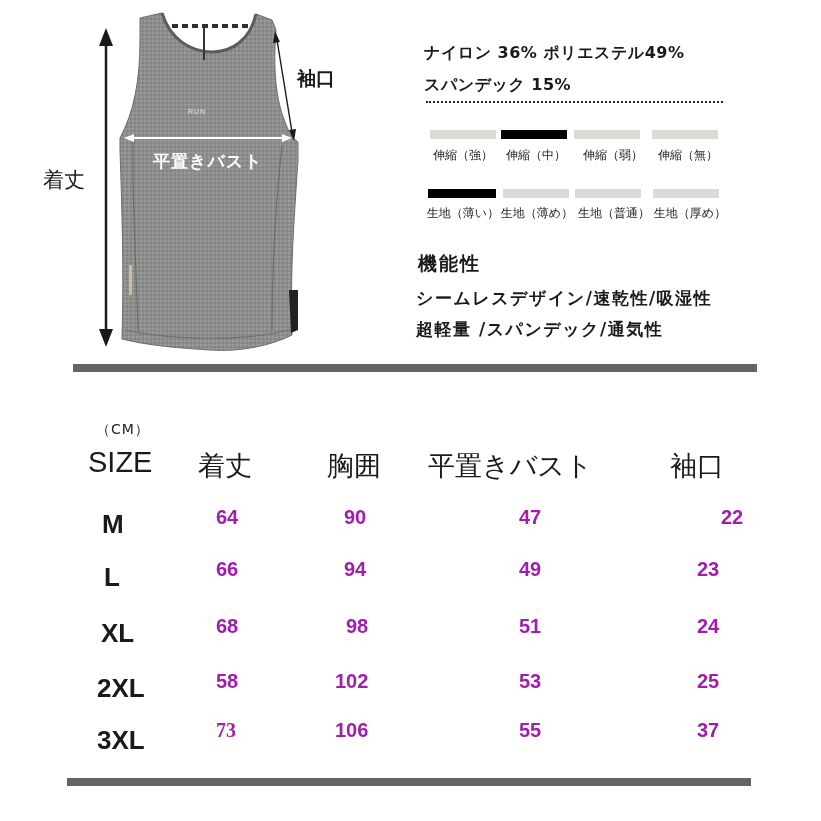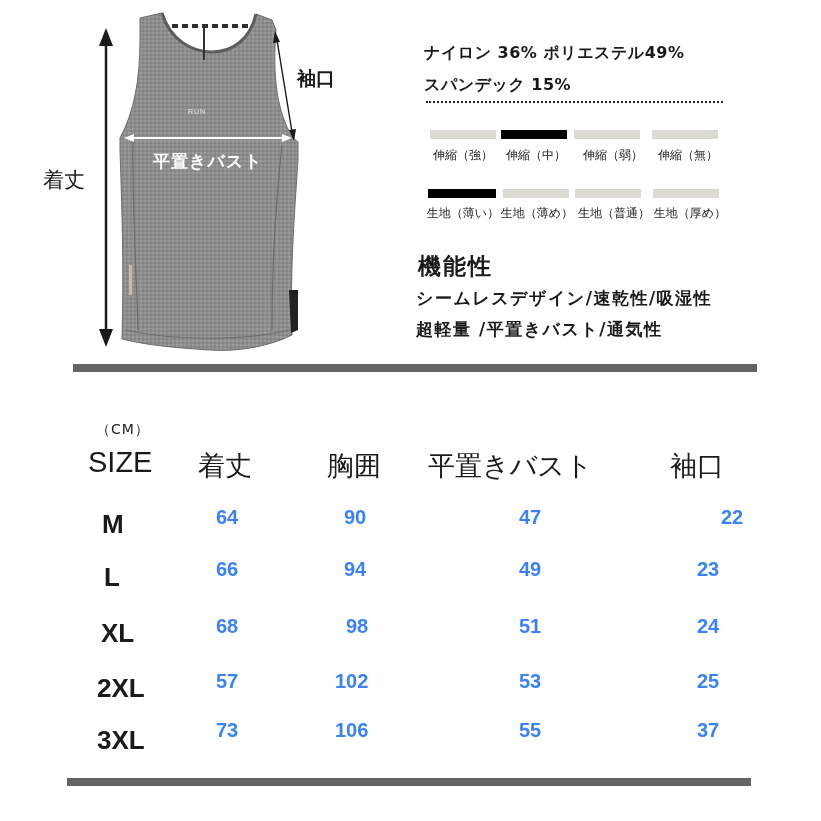--- a/index.html
+++ b/index.html
@@ -15,30 +15,30 @@
 
   
   .material-line { font-size:16px; font-weight:bold; letter-spacing:0.5px; white-space:nowrap; }
   .dotted { border-bottom:2px dotted #222; }
 
   
   .scale-bar { position:absolute; width:66px; height:9px; background:#dcdad5; }
   .scale-bar.on { background:#000; }
   .scale-label { position:absolute; width:76px; text-align:center; font-size:12px; color:#222; white-space:nowrap; }
 
-  .features-title { font-size:23px; font-weight:bold; letter-spacing:2px; }
+  .features-title { font-size:19px; font-weight:bold; letter-spacing:2px; }
   .features-line { font-size:17px; font-weight:bold; letter-spacing:1.5px; white-space:nowrap; }
 
   .divider { position:absolute; height:8px; background:#646464; }
 
   
   .unit { font-size:14px; color:#222; letter-spacing:1px; }
   .hdr { font-size:27px; color:#1a1a1a; white-space:nowrap; }
   .size-lbl { font-size:26px; font-weight:bold; color:#1a1a1a; font-family:"Liberation Sans", sans-serif; }
-  .cell { font-size:20px; font-weight:bold; color:#3b82f6; font-family:"Liberation Sans", sans-serif; }
+  .cell { font-size:20px; font-weight:bold; color:#a21caf; font-family:"Liberation Sans", sans-serif; }
 </style>
 </head>
 <body>
 
 <svg id="garment-svg" viewBox="0 0 821 370">
   <defs>
     <pattern id="mesh" width="4" height="4" patternUnits="userSpaceOnUse">
       <rect width="4" height="4" fill="#8e8e8c"></rect>
       <rect width="2" height="2" fill="#9a9a98"></rect>
       <rect x="2" y="2" width="2" height="2" fill="#838381"></rect>
@@ -109,21 +109,21 @@
   <div class="scale-bar" style="left:575px; top:189px;"></div>
   <div class="scale-bar" style="left:653px; top:189px;"></div>
   <div class="scale-label" style="left:425px; top:205px;">生地（薄い）</div>
   <div class="scale-label" style="left:499px; top:205px;">生地（薄め）</div>
   <div class="scale-label" style="left:576px; top:205px;">生地（普通）</div>
   <div class="scale-label" style="left:652px; top:205px;">生地（厚め）</div>
 </div>
 
 <div class="abs features-title" style="left:418px; top:251px;">機能性</div>
 <div class="abs features-line" style="left:416px; top:287px;">シームレスデザイン/速乾性/吸湿性</div>
-<div class="abs features-line" style="left:416px; top:318px;">超軽量 /平置きバスト/通気性</div>
+<div class="abs features-line" style="left:416px; top:318px;">超軽量 /スパンデック/通気性</div>
 
 <div class="divider" style="left:73px; top:364px; width:684px;"></div>
 
 <div>
   <div class="abs unit" style="left:96px; top:421px;">（CM）</div>
 
   <div class="abs hdr" style="left:88px; top:446px; font-family:'Liberation Sans',sans-serif; font-size:29px;">SIZE</div>
   <div class="abs hdr" style="left:198px; top:448px;">着丈</div>
   <div class="abs hdr" style="left:327px; top:448px;">胸囲</div>
   <div class="abs hdr" style="left:428px; top:448px;">平置きバスト</div>
@@ -148,28 +148,28 @@
   <div>
     <div class="abs size-lbl" style="left:101px; top:618px;">XL</div>
     <div class="abs cell" style="left:216px; top:615px;">68</div>
     <div class="abs cell" style="left:346px; top:615px;">98</div>
     <div class="abs cell" style="left:519px; top:615px;">51</div>
     <div class="abs cell" style="left:697px; top:615px;">24</div>
   </div>
 
   <div>
     <div class="abs size-lbl" style="left:97px; top:673px;">2XL</div>
-    <div class="abs cell" style="left:216px; top:670px;">57</div>
+    <div class="abs cell" style="left:216px; top:670px;">58</div>
     <div class="abs cell" style="left:335px; top:670px;">102</div>
     <div class="abs cell" style="left:519px; top:670px;">53</div>
     <div class="abs cell" style="left:697px; top:670px;">25</div>
   </div>
 
   <div>
     <div class="abs size-lbl" style="left:97px; top:725px;">3XL</div>
-    <div class="abs cell" style="left:216px; top:719px;">73</div>
+    <div class="abs cell" style="left:216px; top:719px;font-family:Liberation Serif, serif;">73</div>
     <div class="abs cell" style="left:335px; top:719px;text-align:right;">106</div>
     <div class="abs cell" style="left:519px; top:719px;">55</div>
     <div class="abs cell" style="left:697px; top:719px;">37</div>
   </div>
 </div>
 
 <div class="divider" style="left:67px; top:778px; width:684px;"></div>
 
 </body></html>

